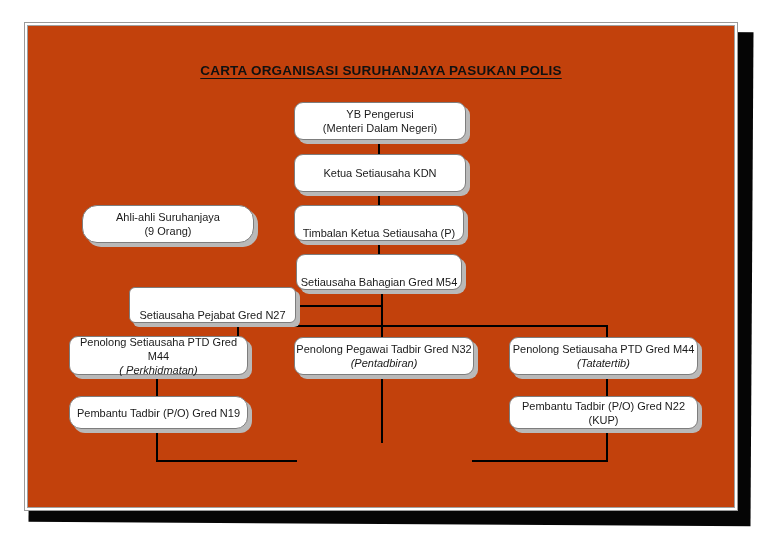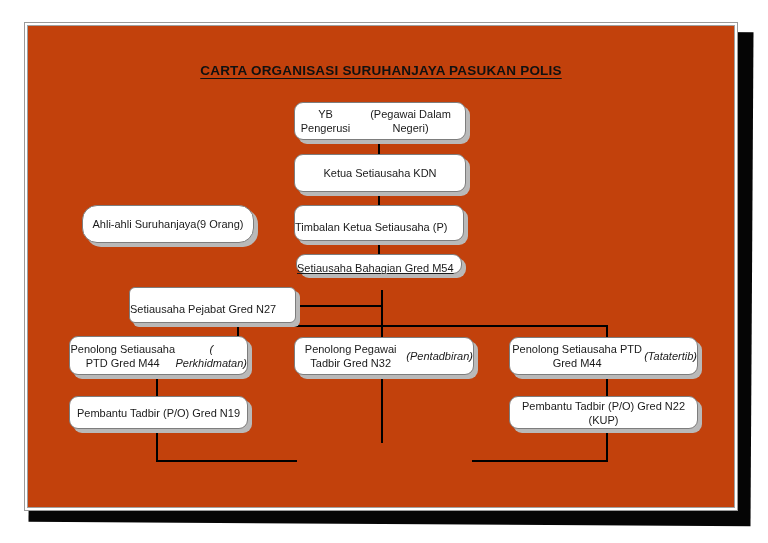--- a/index.html
+++ b/index.html
@@ -17,24 +17,24 @@
     box-shadow: inset 0 0 0 2px #ffffff, inset 0 0 0 3px #a2a2a2;
   }
   .title{
     position:absolute;left:0;top:40px;width:100%;text-align:center;
     font-size:13.5px;font-weight:bold;color:#111;
     text-decoration:underline;text-underline-offset:3px;letter-spacing:.2px;
   }
   .node{
     position:absolute;background:#ffffff;border:1px solid #7d7d7d;border-radius:9px;
     box-shadow:4px 4px 0 #b9b9b9;
-    display:flex;flex-direction:row;align-items:center;justify-content:center;
+    display:flex;flex-direction:column;align-items:center;justify-content:center;
     font-size:11px;color:#1a1a1a;line-height:14px;text-align:center;
   }
-  .node.toppad{justify-content:flex-start;padding-top:8px;box-sizing:border-box;}
+  .node.toppad{justify-content:flex-end;padding-top:8px;box-sizing:border-box;}
   .node .l2.it{font-style:italic;}
   .conn{position:absolute;background:#000;}
 </style>
 </head>
 <body>
 
 <div class="backdrop"></div>
 
 <div class="page">
 
@@ -51,37 +51,37 @@
   <div class="conn" style="left:131px;top:349px;width:2px;height:24px;"></div>
   <div class="conn" style="left:581px;top:350px;width:2px;height:23px;"></div>
   <div class="conn" style="left:356px;top:350px;width:2px;height:70px;"></div>
   <div class="conn" style="left:131px;top:404px;width:2px;height:35px;"></div>
   <div class="conn" style="left:131px;top:437px;width:141px;height:2px;"></div>
   <div class="conn" style="left:581px;top:406px;width:2px;height:33px;"></div>
   <div class="conn" style="left:447px;top:437px;width:136px;height:2px;"></div>
 
   <div class="node" style="left:269px;top:79px;width:170px;height:36px;">
     <div class="l1">YB Pengerusi</div>
-    <div class="l2">(Pegawai Dalam Negeri)</div>
+    <div class="l2">(Menteri Dalam Negeri)</div>
   </div>
 
   <div class="node" style="left:269px;top:131px;width:170px;height:36px;">
     <div class="l1">Ketua Setiausaha KDN</div>
   </div>
 
   <div class="node" style="left:57px;top:182px;width:170px;height:36px;border-radius:15px;">
     <div class="l1">Ahli-ahli Suruhanjaya</div>
     <div class="l2">(9 Orang)</div>
   </div>
 
   <div class="node toppad" style="left:269px;top:182px;width:170px;height:36px;">
     <div class="l1">Timbalan Ketua Setiausaha (P)</div>
   </div>
 
-  <div class="node toppad" style="left:271px;top:231px;width:166px;height:20px;text-decoration:underline;">
+  <div class="node toppad" style="left:271px;top:231px;width:166px;height:36px;">
     <div class="l1">Setiausaha Bahagian Gred M54</div>
   </div>
 
   <div class="node toppad" style="left:104px;top:264px;width:167px;height:36px;border-radius:6px;">
     <div class="l1">Setiausaha Pejabat Gred N27</div>
   </div>
 
   <div class="node" style="left:44px;top:313px;width:177px;height:37px;">
     <div class="l1">Penolong Setiausaha PTD Gred M44</div>
     <div class="l2 it">( Perkhidmatan)</div>
@@ -90,21 +90,21 @@
   <div class="node" style="left:269px;top:314px;width:178px;height:36px;">
     <div class="l1">Penolong Pegawai Tadbir Gred N32</div>
     <div class="l2 it">(Pentadbiran)</div>
   </div>
 
   <div class="node" style="left:484px;top:314px;width:187px;height:36px;">
     <div class="l1">Penolong Setiausaha PTD Gred M44</div>
     <div class="l2 it">(Tatatertib)</div>
   </div>
 
-  <div class="node" style="left:44px;top:373px;width:177px;height:31px;">
+  <div class="node" style="left:44px;top:373px;width:177px;height:31px;border-radius:12px;">
     <div class="l1">Pembantu Tadbir (P/O) Gred N19</div>
   </div>
 
   <div class="node" style="left:484px;top:373px;width:187px;height:31px;">
     <div class="l1">Pembantu Tadbir (P/O) Gred N22 (KUP)</div>
   </div>
 
 
 </div>
 

